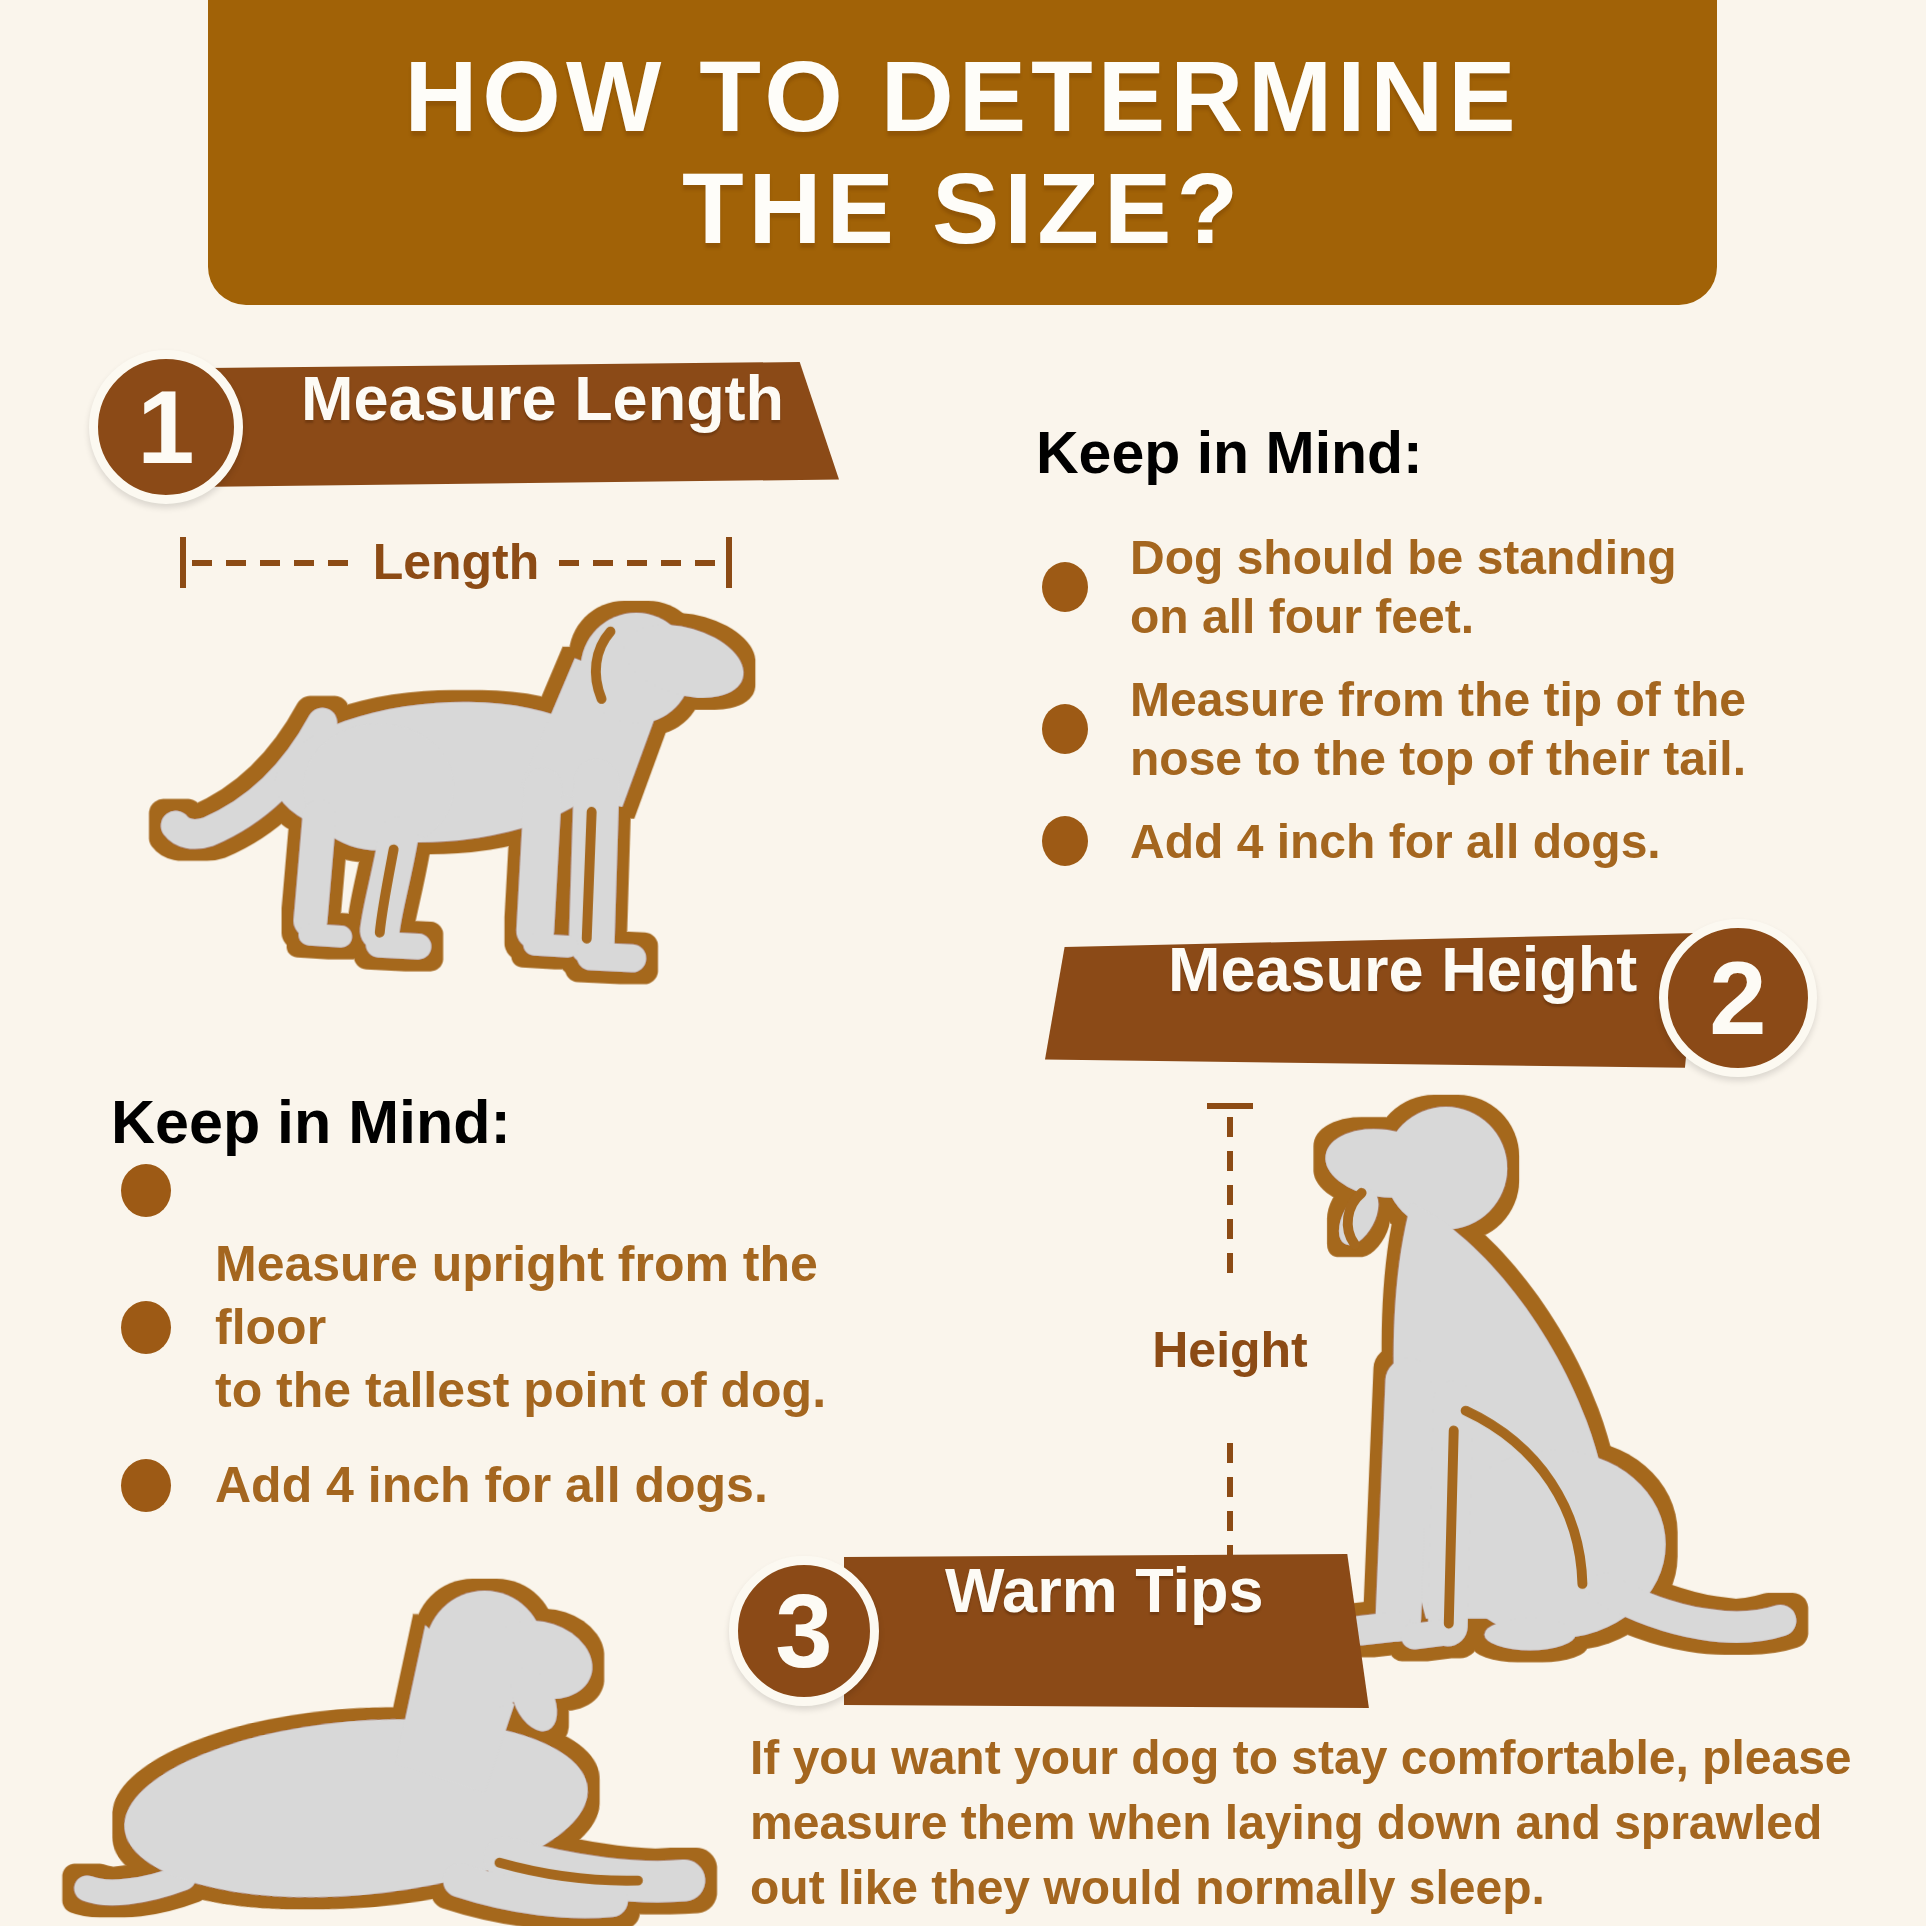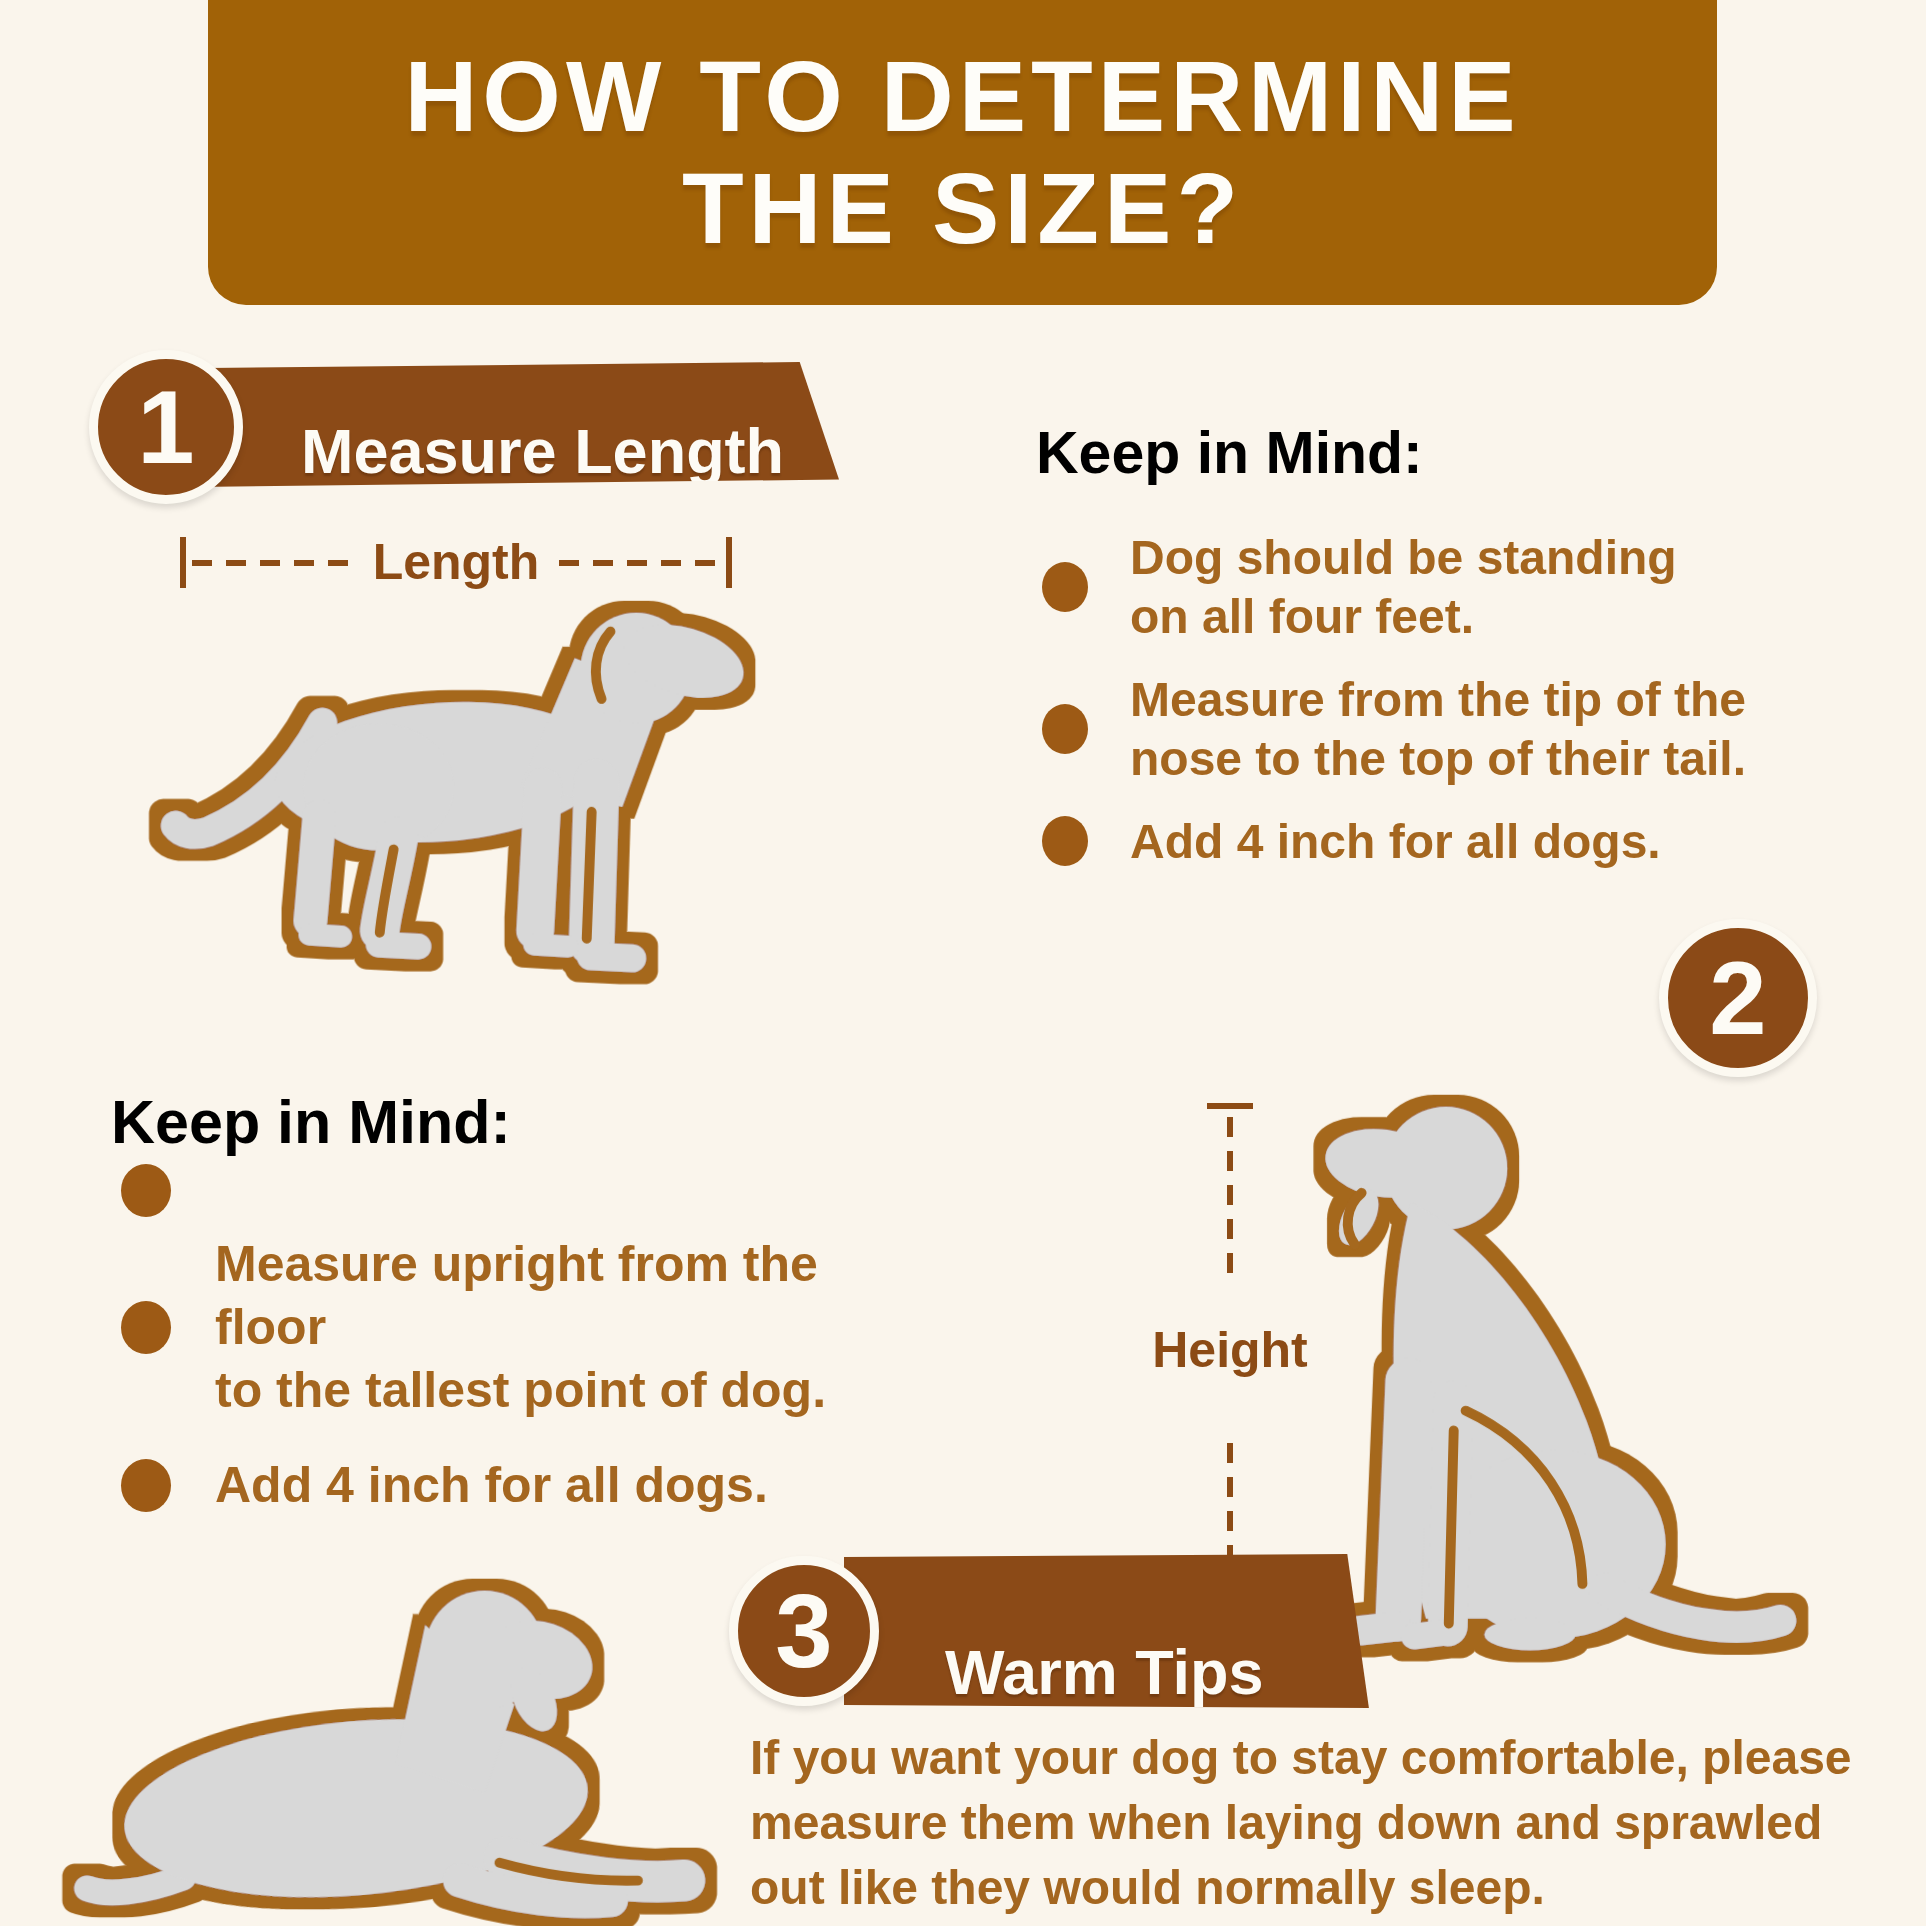--- a/index.html
+++ b/index.html
@@ -23,21 +23,21 @@
     position:absolute;background:#8b4a17;border:9px solid #fcf9f1;border-radius:50%;
     display:flex;align-items:center;justify-content:center;color:#fdfbf5;
     font-weight:900;box-sizing:border-box;z-index:5;
     box-shadow:0 4px 6px rgba(0,0,0,.12);
   }
   .num-circle span{font-size:103px;line-height:1;}
   .c1{left:89px;top:350px;width:154px;height:154px;}
   .c2{left:1659px;top:919px;width:158px;height:158px;}
   .c3{left:729px;top:1556px;width:150px;height:150px;}
   .ribbon{
-    position:absolute;background:#8b4a17;display:flex;align-items:flex-end;
+    position:absolute;background:#8b4a17;display:flex;align-items:flex-start;
     color:#fdfbf5;font-weight:bold;font-size:63px;z-index:4;
     filter:drop-shadow(0 4px 3px rgba(0,0,0,.18));box-sizing:border-box;
   }
   .ribbon span{text-shadow:0 3px 2px rgba(60,28,0,.3);white-space:nowrap;}
   .r1{left:184px;top:362px;width:655px;height:125px;padding-left:117px;
       clip-path:polygon(0 5%,94% 0,100% 94%,1.5% 100%);}
   .r2{left:1045px;top:933px;width:653px;height:139px;padding-left:123px;
       clip-path:polygon(3% 10%,100% 0,98% 97%,0 91%);}
   .r3{left:844px;top:1554px;width:527px;height:154px;padding-left:101px;
       clip-path:polygon(0 2%,95.5% 0,99.6% 100%,0 98%);}
@@ -168,20 +168,23 @@
       <span class="dot"></span>
       <span class="kim-text">Measure from the tip of the
 nose to the top of their tail.</span>
     </div>
     <div class="kim-row row3">
       <span class="dot"></span>
       <span class="kim-text">Add 4 inch for all dogs.</span>
     </div>
   </div>
 
+  <div class="ribbon r2">
+    <span>Measure Height</span>
+  </div>
   <div class="num-circle c2">
     <span>2</span>
   </div>
 
   <div class="h-bar top"></div>
   <div class="vdash up"></div>
   <div class="h-label">Height</div>
   <div class="vdash down"></div>
   <div class="h-bar bottom"></div>
 

